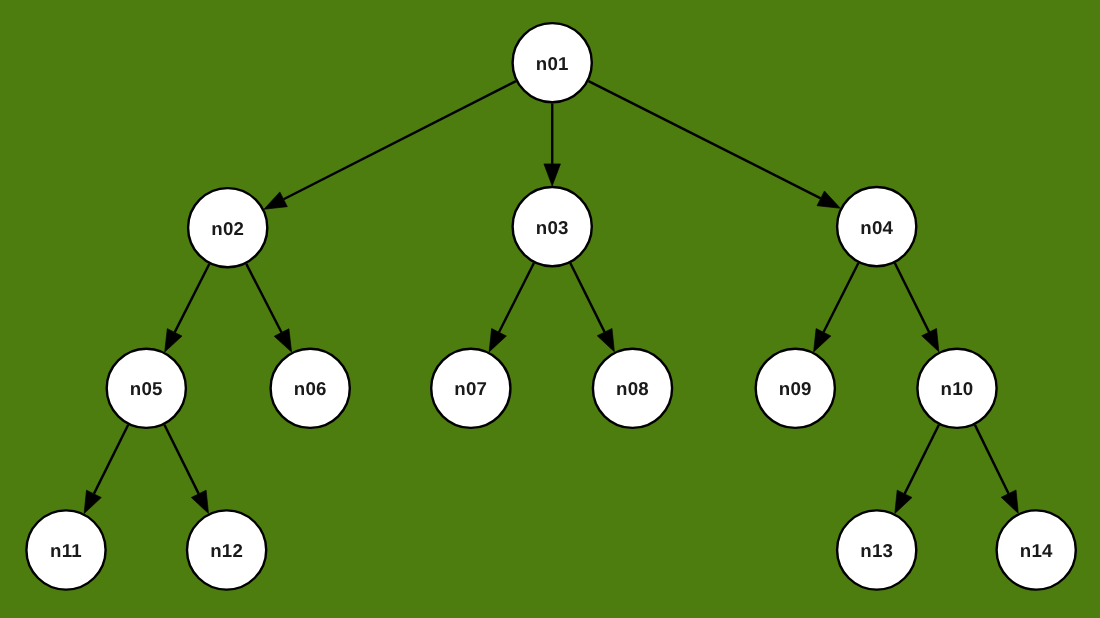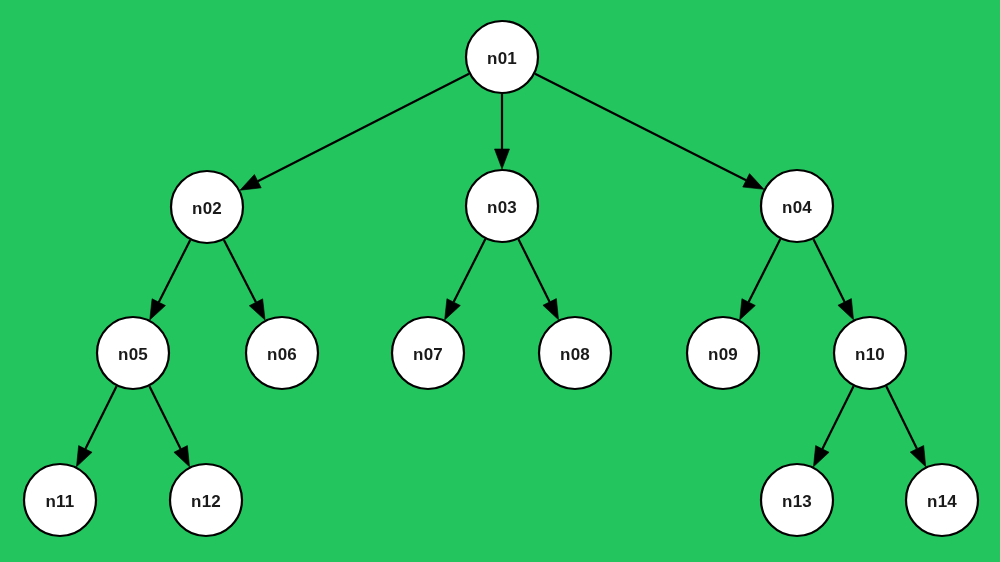--- a/index.html
+++ b/index.html
@@ -10,21 +10,21 @@
   body {
     width: 1000px;
     height: 562px;
     font-family: "Liberation Sans", sans-serif;
     overflow: hidden;
   }
   #diagram-root {
     position: relative;
     width: 1000px;
     height: 562px;
-    background: #22c55e;
+    background: #4d7c0f;
   }
   svg#tree-svg {
     display: block;
     width: 1000px;
     height: 562px;
   }
   .node-circle {
     fill: #ffffff;
     stroke: #000000;
     stroke-width: 2.2;

